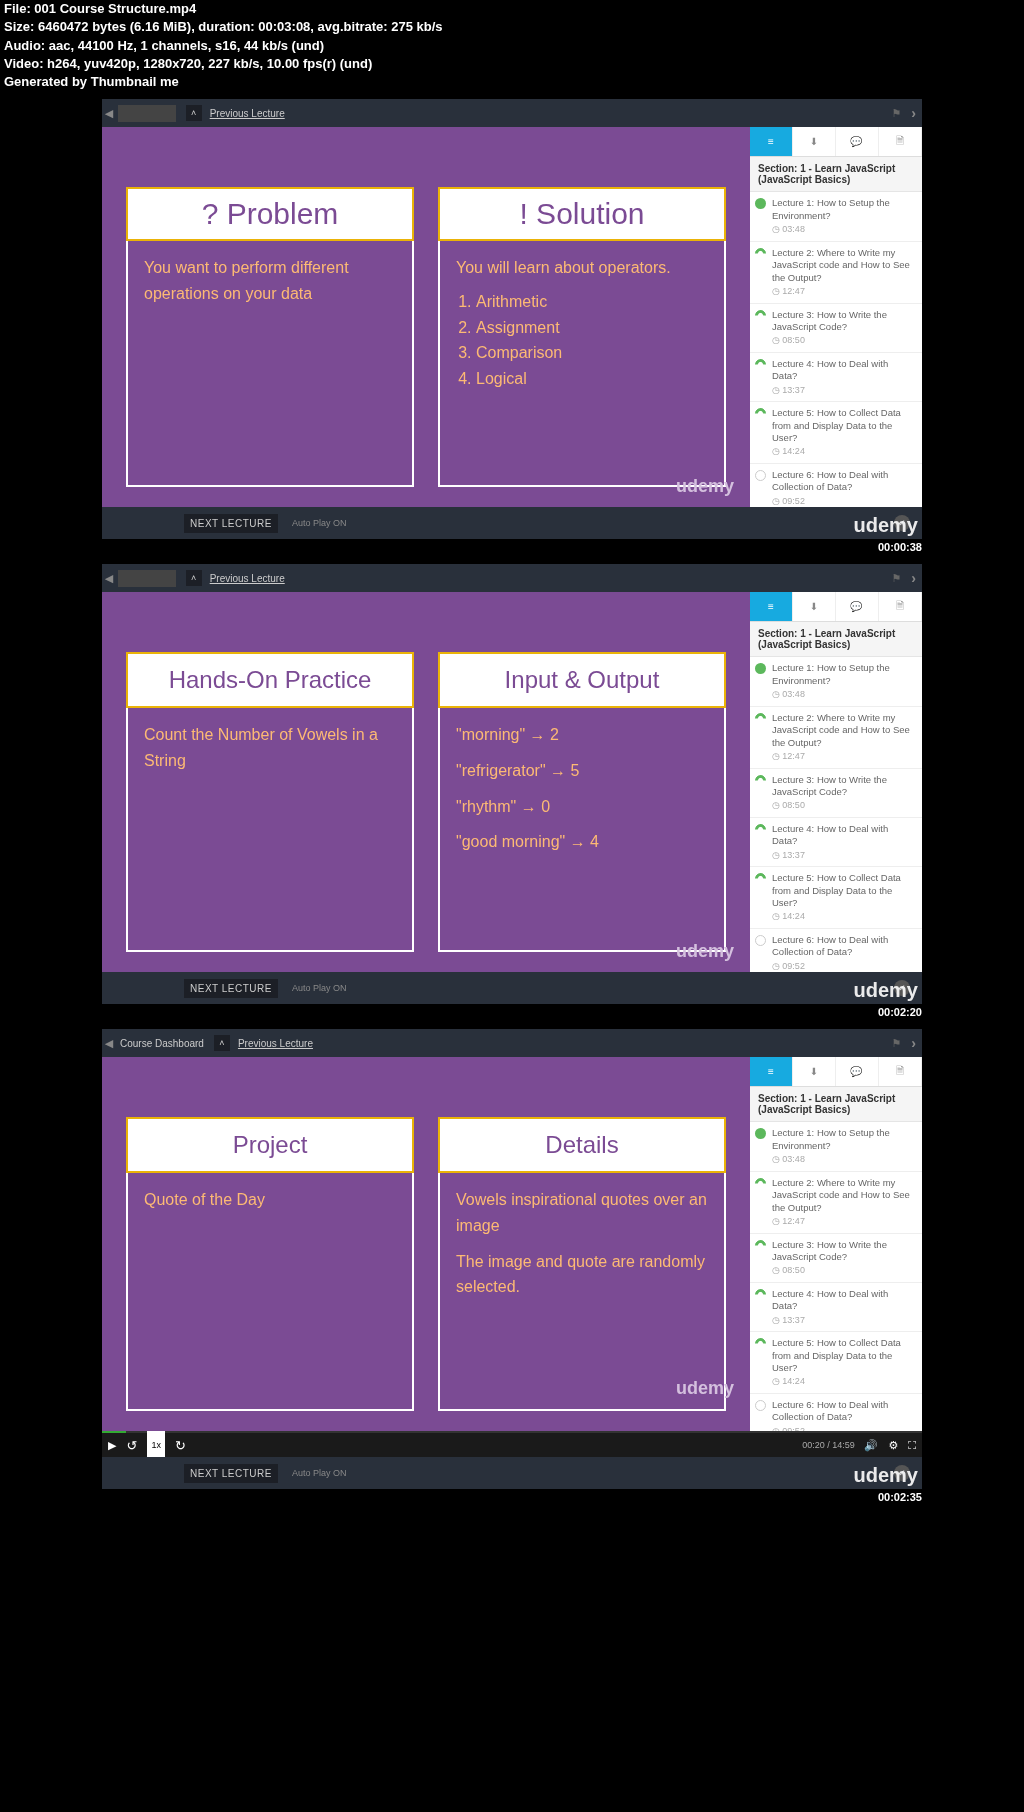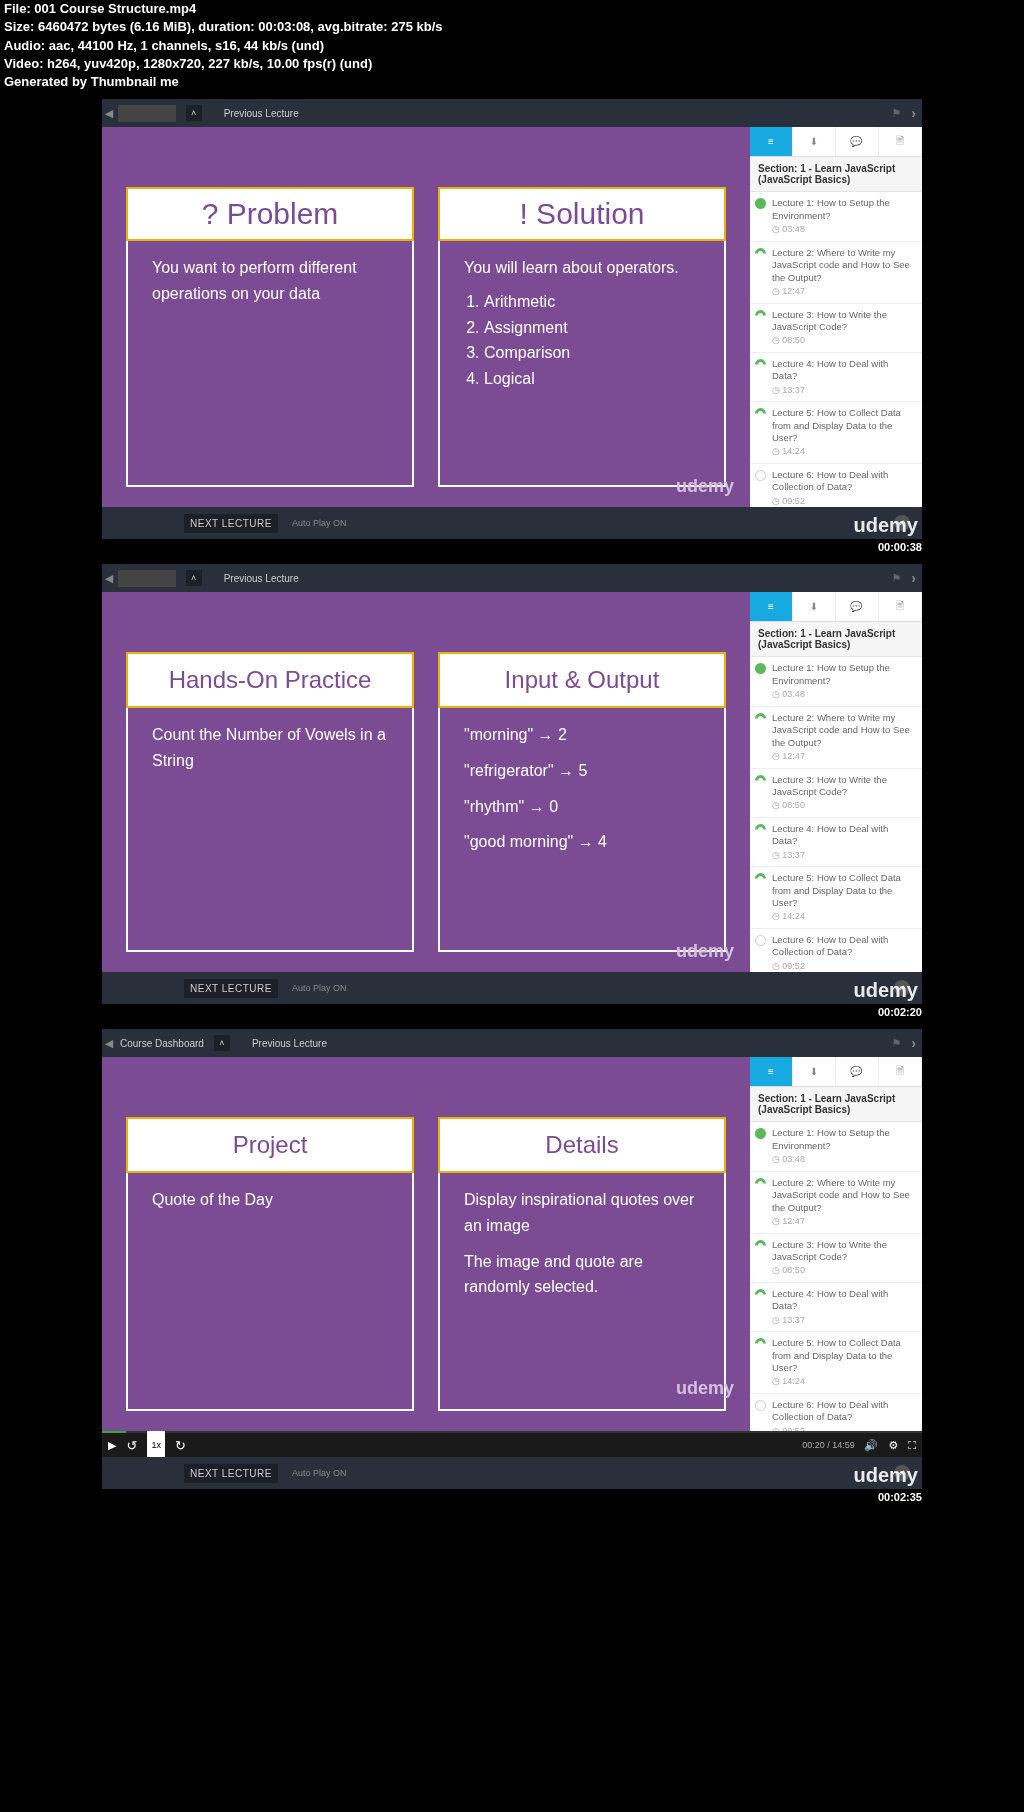--- a/index.html
+++ b/index.html
@@ -5,30 +5,30 @@
 * { margin: 0; padding: 0; box-sizing: border-box; }
 body { background: #000; font-family: Arial, sans-serif; width: 1024px; }
 .meta { color: #fff; font-family: Liberation Sans, sans-serif; font-size: 13px; font-weight: bold; padding: 2px 4px; line-height: 1.1; }
 .frame { position: relative; width: 820px; height: 440px; margin: 0 auto 25px; background: #29303b; }
 .frame:first-of-type { margin-top: 8px; }
 .topbar { height: 28px; background: #29303b; display: flex; align-items: center; font-size: 11px; color: #aaa; }
 .back-arrow { width: 14px; text-align: center; color: #888; cursor: pointer; }
 .dashboard-link { background: #444; color: #ccc; padding: 3px 8px; font-size: 10px; margin-left: 2px; }
 .dashboard-text { color: #ccc; margin-left: 4px; font-size: 10px; }
 .prev-toggle { width: 16px; height: 16px; background: #1c1f26; color: #ccc; text-align: center; line-height: 16px; margin-left: 10px; font-size: 9px; }
-.prev-label { margin-left: 22px; color: #ccc; font-size: 10px; }
+.prev-label { margin-left: 8px; color: #ccc; font-size: 10px; text-decoration: underline; }
 .topbar-right { margin-left: auto; display: flex; align-items: center; }
 .flag { color: #666; margin-right: 10px; font-size: 11px; }
 .next-arrow { color: #888; margin-right: 6px; font-size: 14px; font-weight: bold; }
 .content-area { display: flex; height: 380px; }
 .slide { flex: 1; background: #7b4b94; display: flex; padding: 60px 24px 20px; gap: 24px; position: relative; }
 .card { flex: 1; display: flex; flex-direction: column; }
 .card-header { background: #fff; color: #7b4b94; border: 2px solid #eab308; padding: 8px 12px; font-size: 30px; text-align: center; }
 .card-header.sm { font-size: 24px; padding: 12px; }
-.card-body { border: 2px solid #fff; border-top: none; flex: 1; padding: 14px 24px; color: #ffffff; font-size: 16px; line-height: 1.6; }
+.card-body { border: 2px solid #fff; border-top: none; flex: 1; padding: 14px 16px; color: #fdba74; font-size: 16px; line-height: 1.6; }
 .card-body ol { margin-left: 20px; margin-top: 8px; }
 .card-body p { margin-bottom: 10px; }
 .udemy-slide { position: absolute; bottom: 10px; right: 16px; color: #d4c0de; font-size: 18px; font-weight: bold; }
 .sidebar { width: 172px; background: #fff; display: flex; flex-direction: column; font-size: 10px; }
 .tabs { display: flex; height: 30px; border-bottom: 1px solid #ddd; }
 .tab { flex: 1; display: flex; align-items: center; justify-content: center; color: #888; border-right: 1px solid #eee; }
 .tab.active { background: #17aae0; color: #fff; }
 .section-title { background: #f5f5f5; padding: 6px 8px; font-weight: bold; font-size: 10px; color: #333; border-bottom: 1px solid #e5e5e5; }
 .lecture-list { flex: 1; overflow: hidden; }
 .lecture { padding: 5px 6px 5px 22px; border-bottom: 1px solid #eee; position: relative; color: #666; font-size: 9.5px; line-height: 1.3; }
@@ -237,21 +237,21 @@
   </div>
   <div class="content-area" style="height:374px">
     <div class="slide">
       <div class="card">
         <div class="card-header sm">Project</div>
         <div class="card-body">Quote of the Day</div>
       </div>
       <div class="card">
         <div class="card-header sm">Details</div>
         <div class="card-body">
-          <p>Display inspirational quotes over an image</p>
+          <p>Vowels inspirational quotes over an image</p>
           <p>The image and quote are randomly selected.</p>
         </div>
       </div>
       <div class="udemy-slide" style="bottom:32px">udemy</div>
     </div>
     <div class="sidebar">
       <div class="tabs">
         <div class="tab active">≡</div>
         <div class="tab">⬇</div>
         <div class="tab">💬</div>

